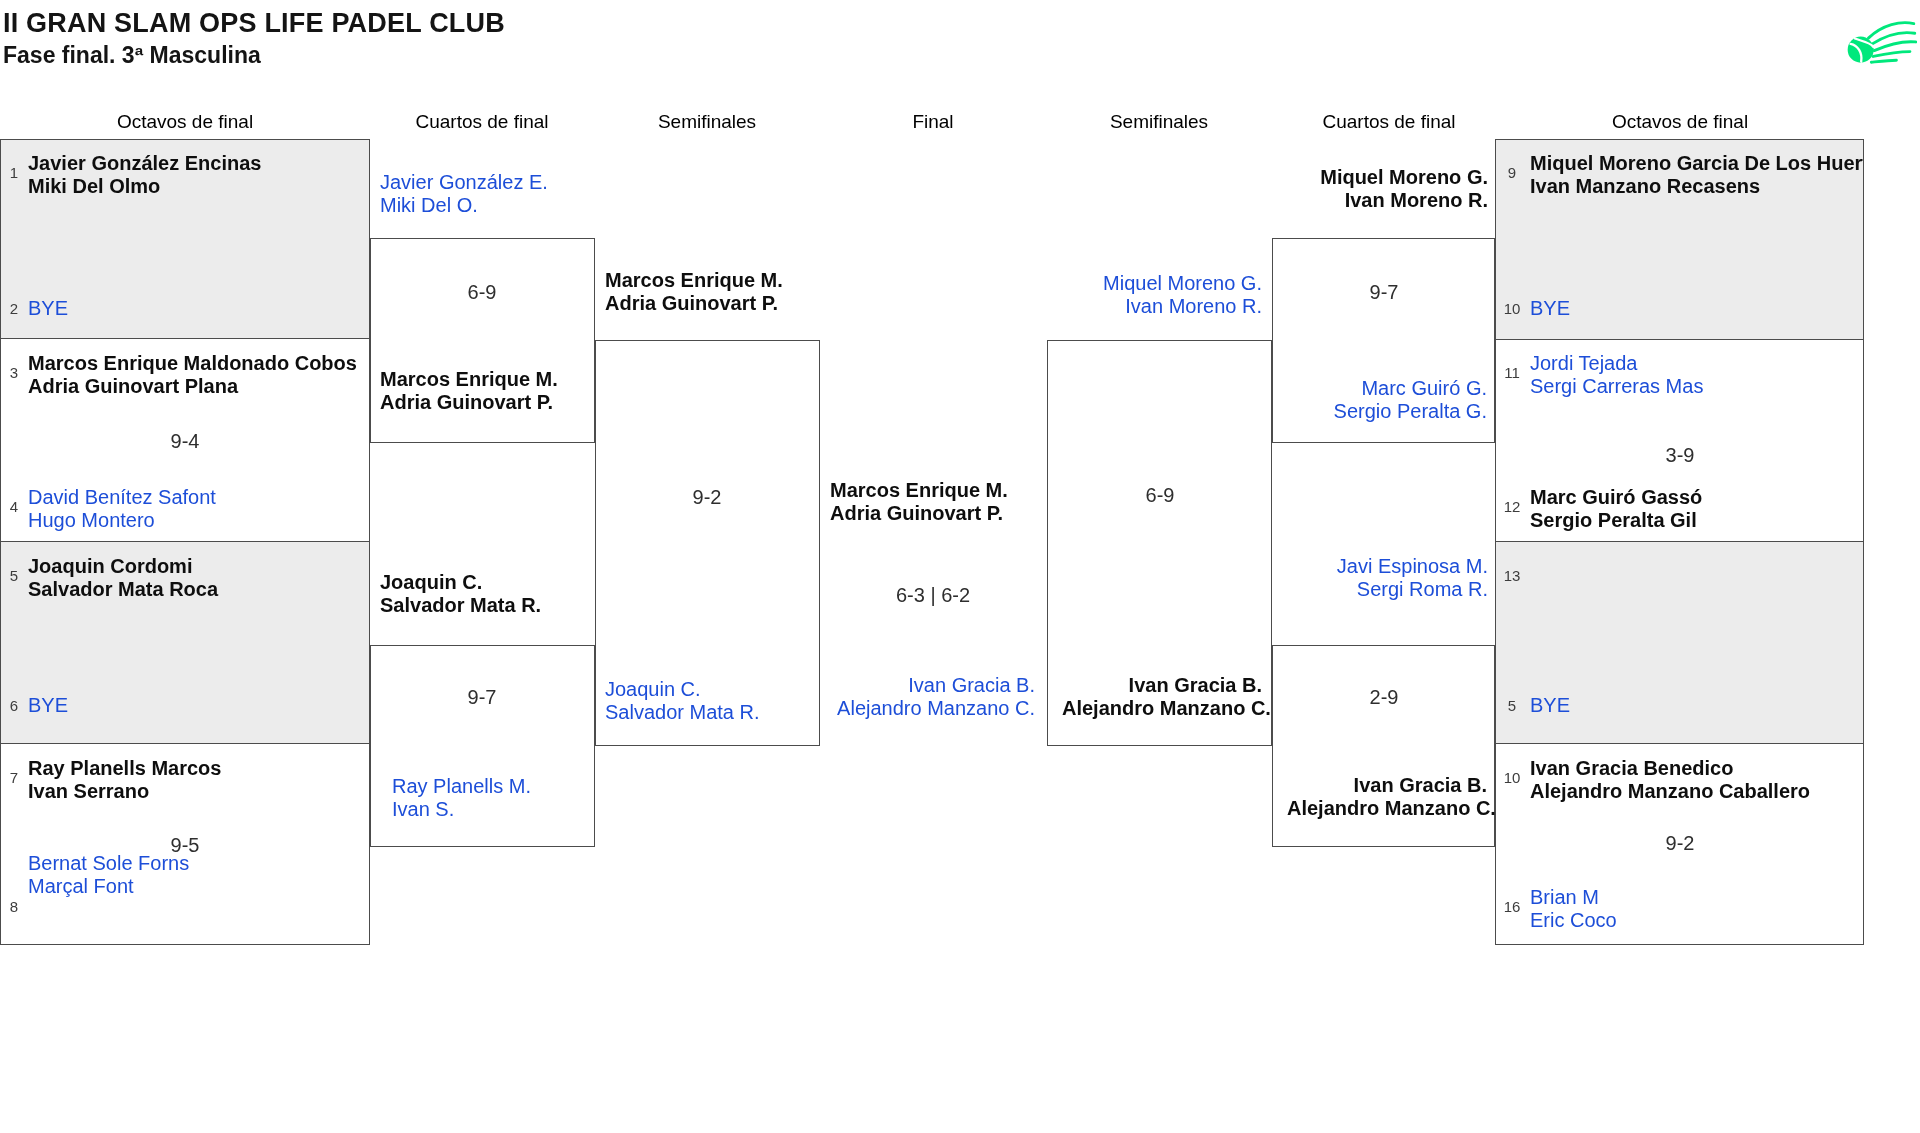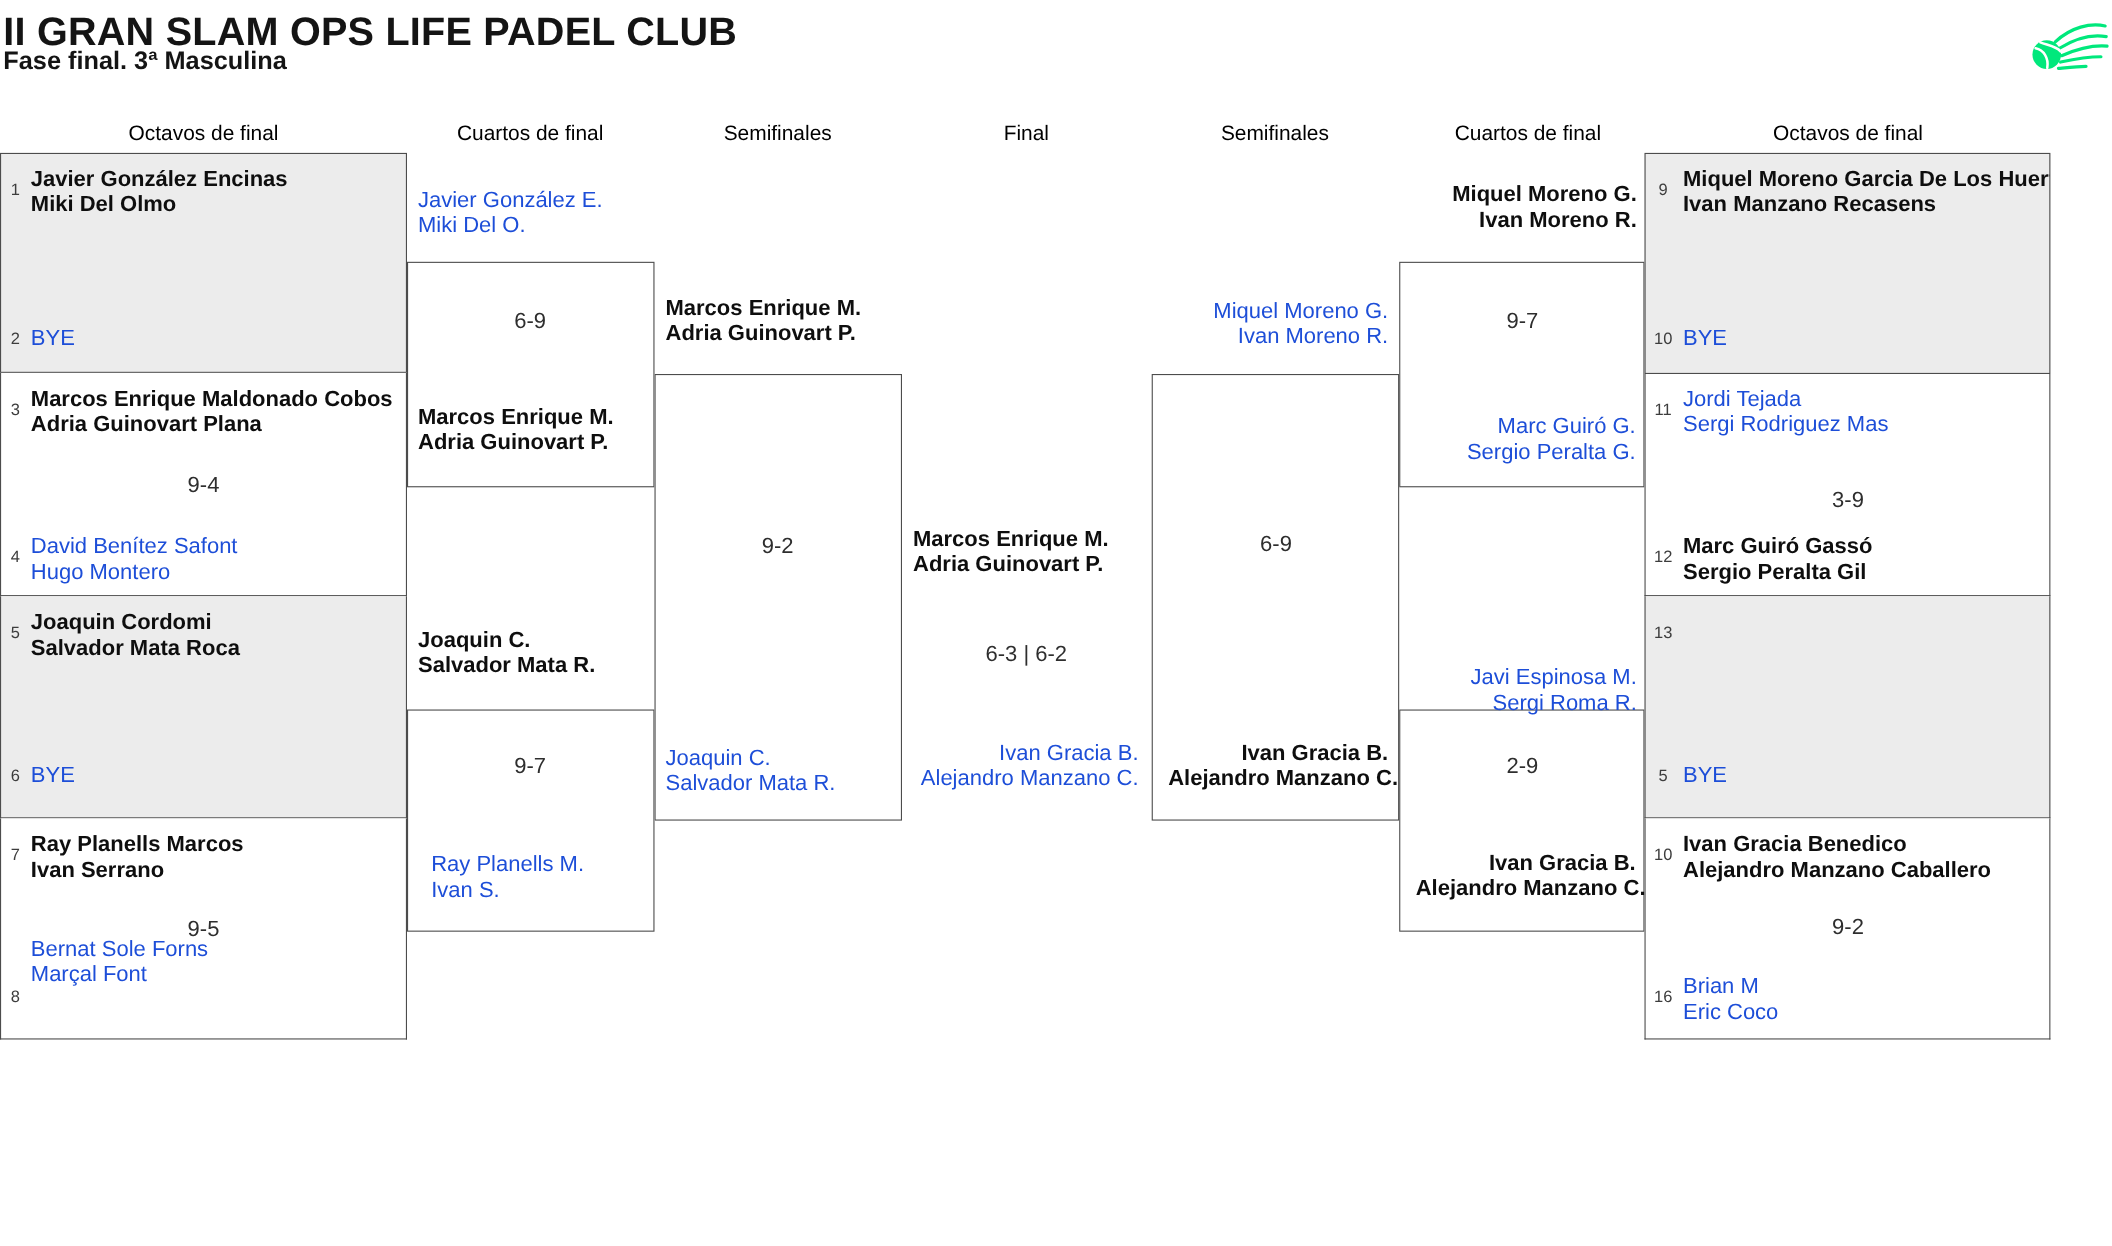--- a/index.html
+++ b/index.html
@@ -1,18 +1,18 @@
 <!DOCTYPE html>
 <html style="--accent: #00e87c; --shade: #ececec; --line: #4c4c4c;"><head>
 <meta charset="utf-8">
 <style>
   html,body{margin:0;padding:0;background:#fff;}
   #page{position:relative;width:1920px;height:1133px;background:#fff;overflow:hidden;
         font-family:"Liberation Sans","DejaVu Sans",sans-serif;color:#111;}
-  .title{position:absolute;left:3px;top:8px;font-size:36px;font-weight:700;letter-spacing:.2px;color:#141414;white-space:nowrap;}
+  .title{position:absolute;left:3px;top:8px;font-size:27px;font-weight:700;letter-spacing:.2px;color:#141414;white-space:nowrap;}
   .subtitle{position:absolute;left:3px;top:42px;font-size:23px;font-weight:700;color:#141414;white-space:nowrap;}
   .rh{position:absolute;top:111px;font-size:19px;color:#000;transform:translateX(-50%);white-space:nowrap;}
   .box{position:absolute;border:1px solid var(--line);box-sizing:border-box;background:#fff;}
   .box.g{background:var(--shade);}
   .box.nt{border-top:none;}
   .team{position:absolute;font-size:20px;line-height:23px;color:#1d4ed8;white-space:nowrap;}
   .team.w{font-weight:700;color:#0e0e0e;}
   .team.ra{text-align:right;}
   .team.clip{overflow:hidden;}
   .seed{position:absolute;font-size:15px;color:#3d3d3d;width:24px;text-align:center;line-height:18px;}
@@ -166,42 +166,42 @@
   <div class="team w ra" style="left:1288px;top:166px;width:200px">
     <div>Miquel Moreno G.</div>
       <div>Ivan Moreno R.</div>
   </div>
   <div class="score" style="left:1334px;top:281px">9-7</div>
   <div class="team ra" style="left:1287px;top:377px;width:200px">
     <div>Marc Guiró G.</div>
       <div>Sergio Peralta G.</div>
   </div>
 
-  <div class="team ra" style="left:1288px;top:605px;width:200px">
+  <div class="team ra" style="left:1288px;top:555px;width:200px">
     <div>Javi Espinosa M.</div>
       <div>Sergi Roma R.</div>
   </div>
   <div class="score" style="left:1334px;top:686px">2-9</div>
   <div class="team w ra" style="left:1287px;top:774px;width:200px">
     <div>Ivan Gracia B.</div>
       <div>Alejandro Manzano C.</div>
   </div>
 
   <div class="seed" style="left:1500px;top:164px">9</div>
   <div class="team w clip" style="left:1530px;top:152px;width:333px">
     <div>Miquel Moreno Garcia De Los Huertos</div>
       <div>Ivan Manzano Recasens</div>
   </div>
   <div class="seed" style="left:1500px;top:300px">10</div>
   <div class="team" style="left:1530px;top:297px">BYE</div>
 
   <div class="seed" style="left:1500px;top:364px">11</div>
   <div class="team" style="left:1530px;top:352px">
     <div>Jordi Tejada</div>
-      <div>Sergi Rodriguez Mas</div>
+      <div>Sergi Carreras Mas</div>
   </div>
   <div class="score" style="left:1630px;top:444px">3-9</div>
   <div class="seed" style="left:1500px;top:498px">12</div>
   <div class="team w" style="left:1530px;top:486px">
     <div>Marc Guiró Gassó</div>
       <div>Sergio Peralta Gil</div>
   </div>
 
   <div class="seed" style="left:1500px;top:567px">13</div>
   <div class="seed" style="left:1500px;top:697px">5</div>

